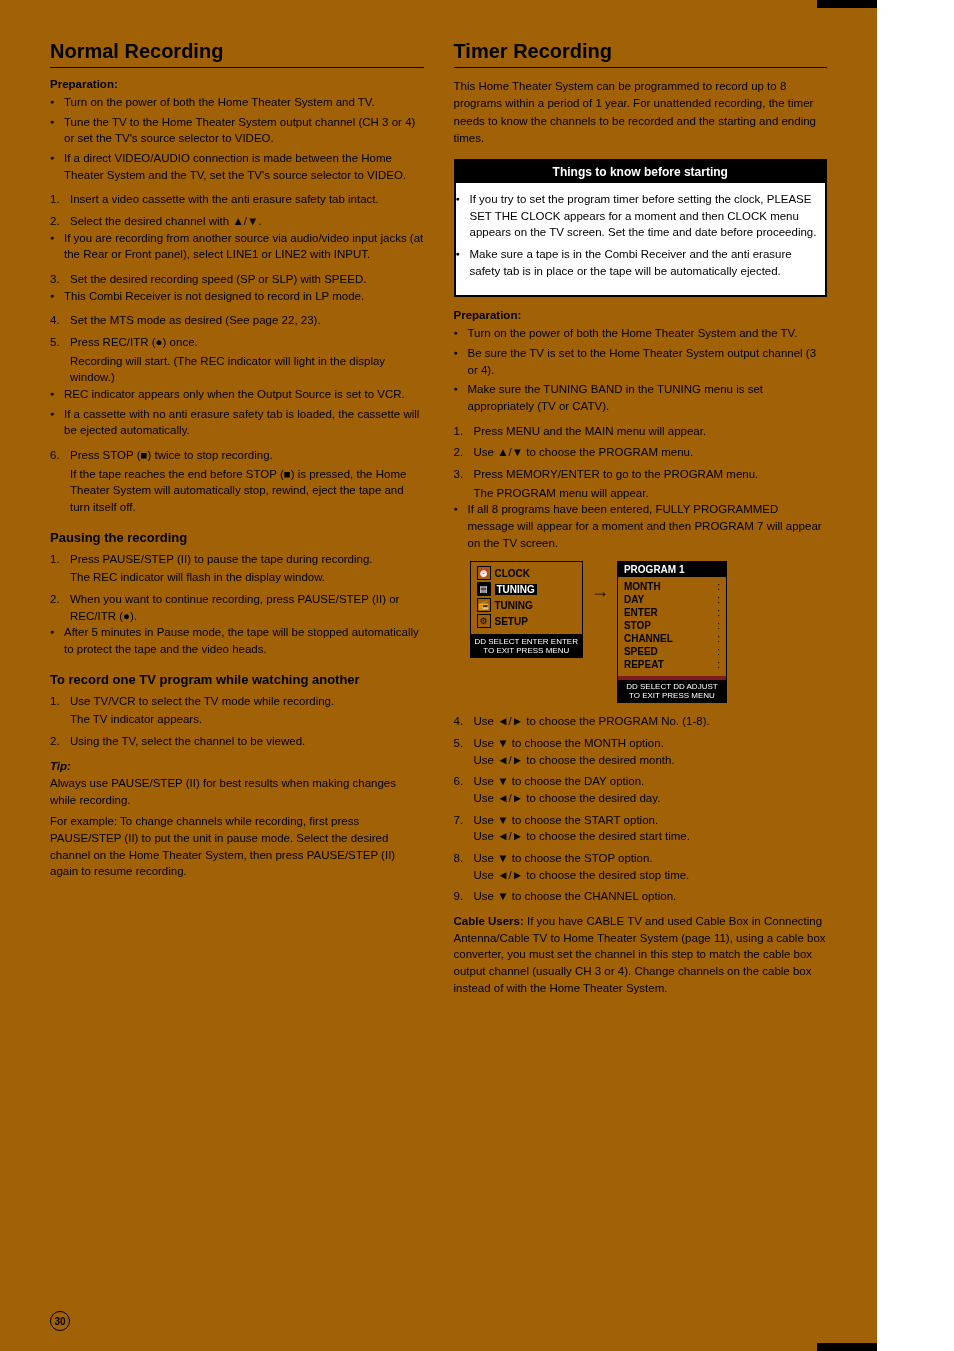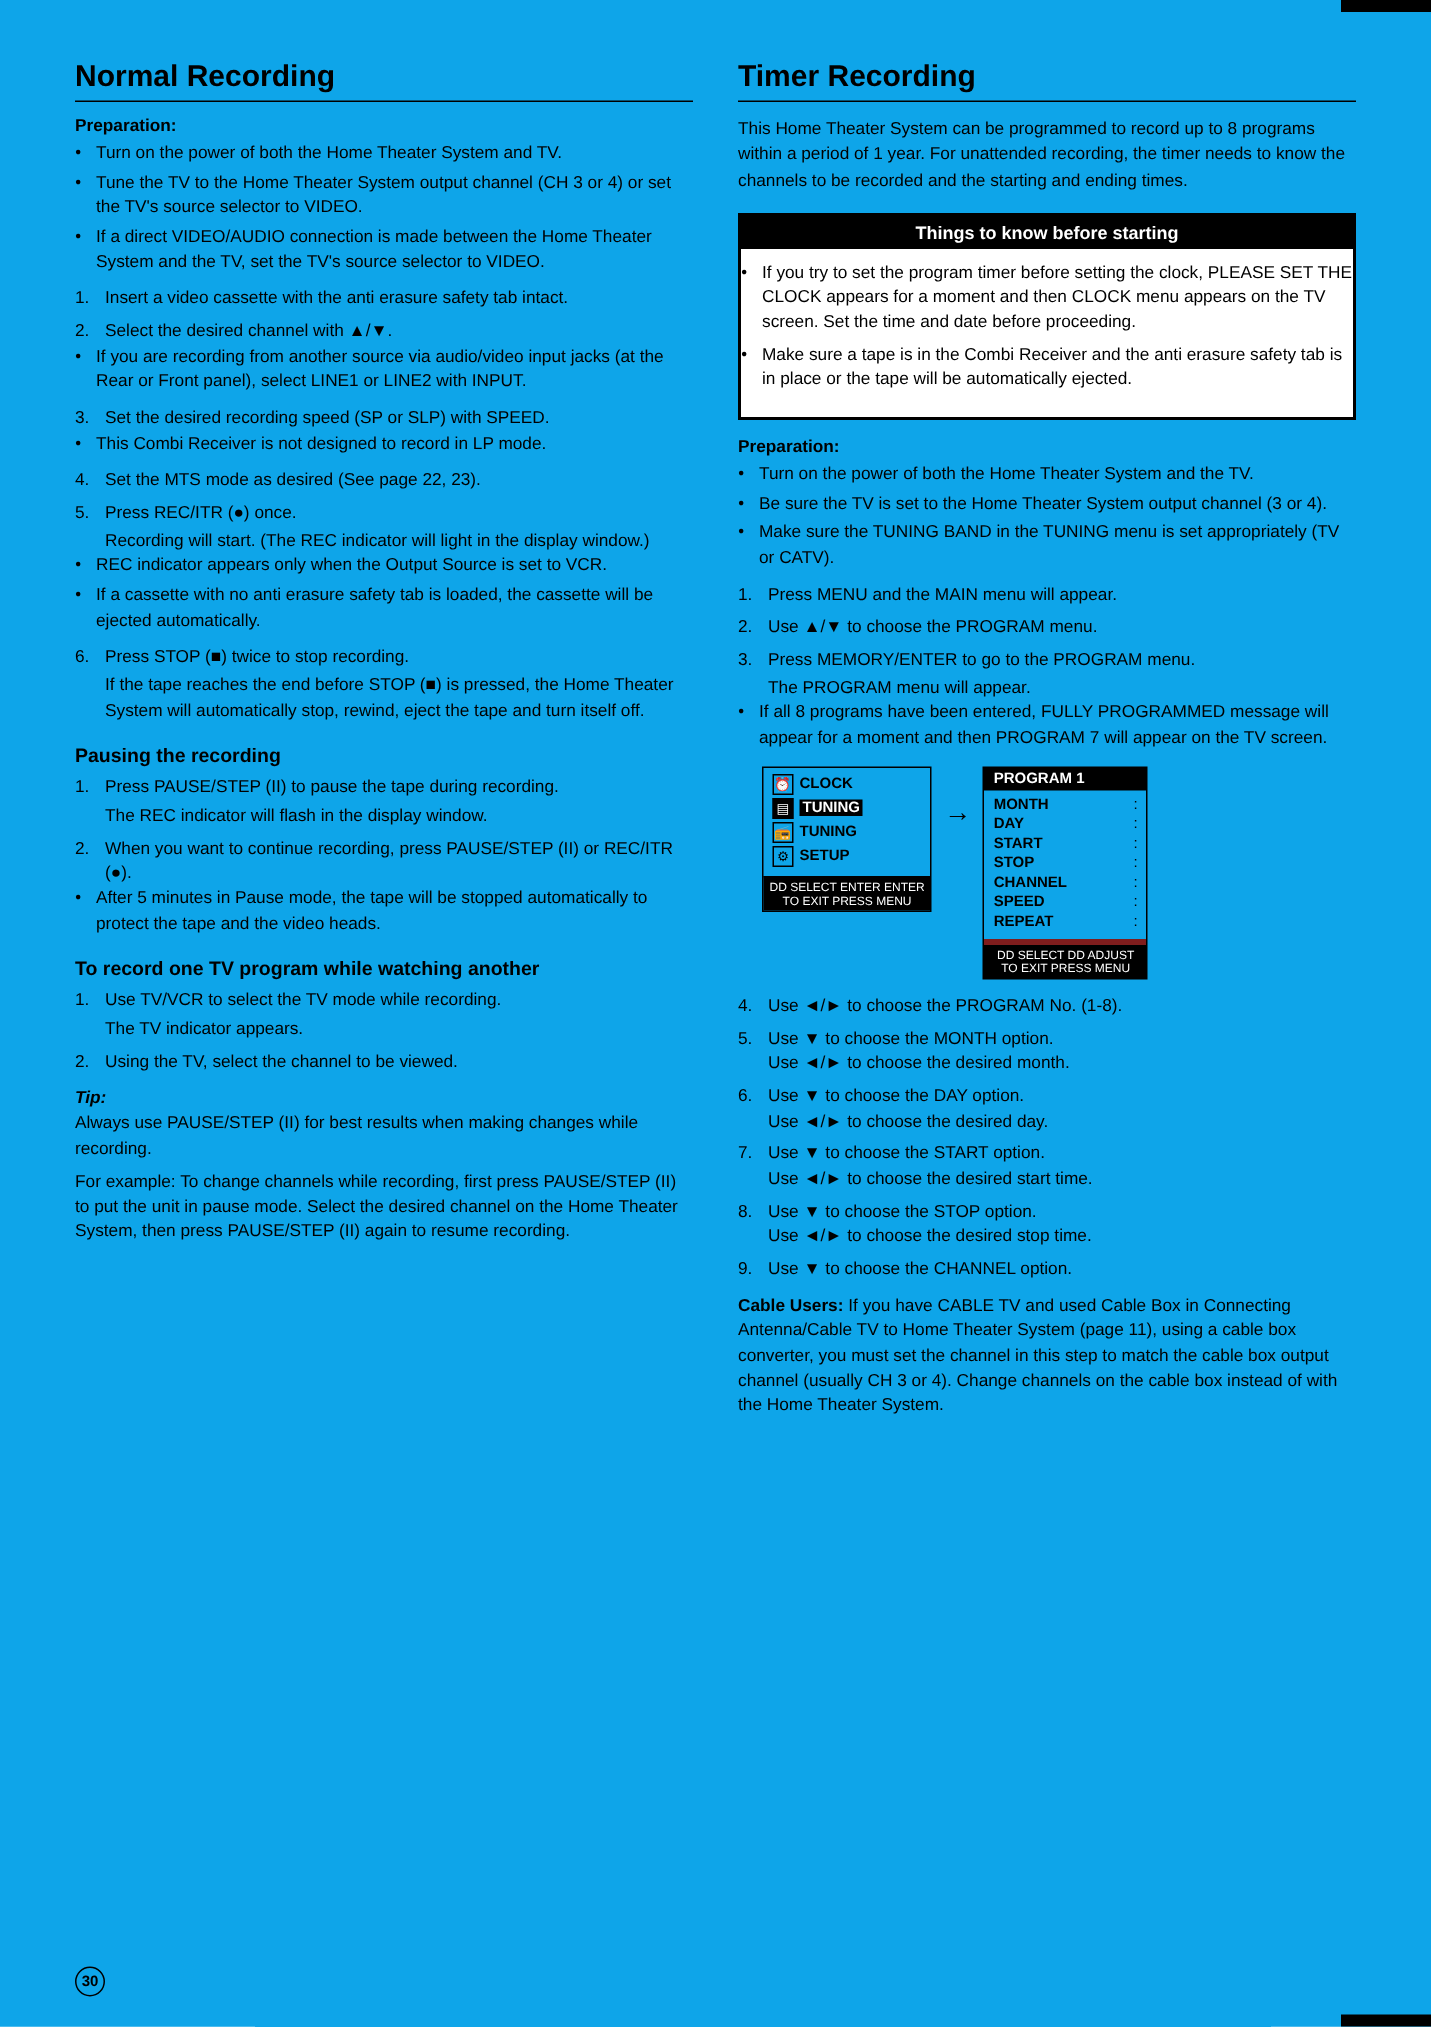--- a/index.html
+++ b/index.html
@@ -7,23 +7,23 @@
       width: 954px;
       min-height: 1351px;
       background: #ffffff;
       font-family: Arial, Helvetica, sans-serif;
       font-size: 11.5px;
       color: #000000;
       position: relative;
     }
 
     .page-container {
-      width: 954px;
+      width: 877px;
       min-height: 1351px;
-      background: #0ea5e9;
+      background: #a16207;
       padding: 30px 50px 40px 50px;
       position: relative;
     }
 
     
     .top-bar {
       position: absolute;
       top: 0;
       right: 0;
       width: 60px;
@@ -486,21 +486,21 @@
             <div class="program-body">
               <div class="program-field">
                 <span class="program-field-label">MONTH</span>
                 <span>:</span>
               </div>
               <div class="program-field">
                 <span class="program-field-label">DAY</span>
                 <span>:</span>
               </div>
               <div class="program-field">
-                <span class="program-field-label">START</span>
+                <span class="program-field-label">ENTER</span>
                 <span>:</span>
               </div>
               <div class="program-field">
                 <span class="program-field-label">STOP</span>
                 <span>:</span>
               </div>
               <div class="program-field">
                 <span class="program-field-label">CHANNEL</span>
                 <span>:</span>
               </div>

